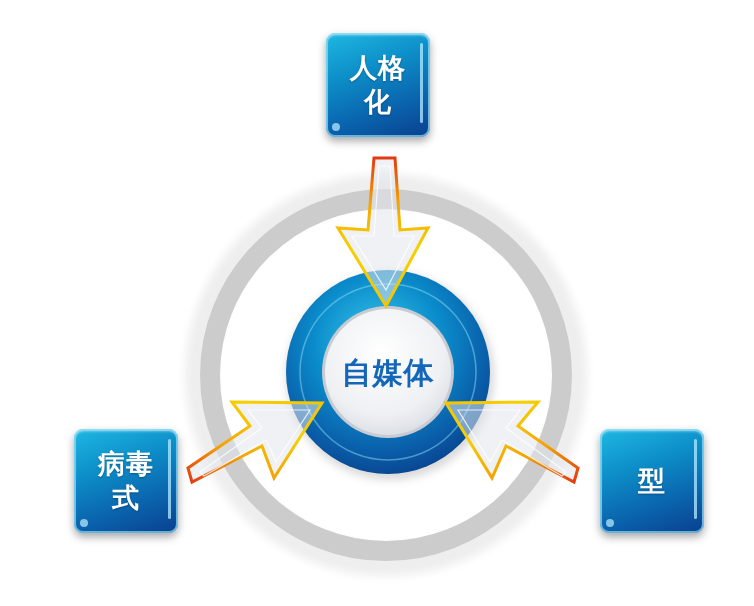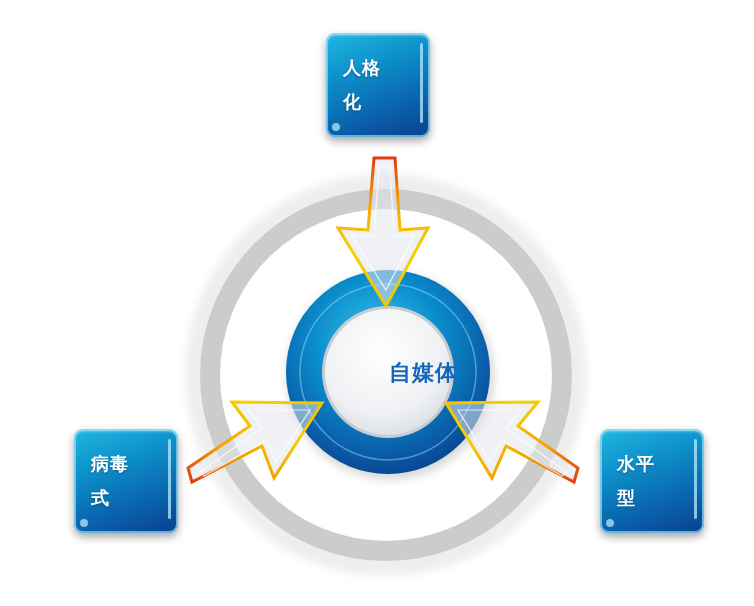--- a/index.html
+++ b/index.html
@@ -19,27 +19,27 @@
     }
     .box::before {
       content: ""; position: absolute; right: 7px; top: 10px; width: 3px; height: 80px;
       border-radius: 2px; background: rgba(180,235,255,0.75);
     }
     .box::after {
       content: ""; position: absolute; left: 6px; bottom: 6px; width: 8px; height: 8px;
       border-radius: 50%; background: rgba(190,240,255,0.7);
     }
     .box-label {
-      color: #ffffff; font-weight: bold; font-size: 18px; line-height: 34px;
-      text-align: left; width: 70px; letter-spacing: 1px;
+      color: #ffffff; font-weight: bold; font-size: 27px; line-height: 34px;
+      text-align: center; width: 70px; letter-spacing: 1px;
       text-shadow: 0 1px 2px rgba(0,0,0,0.3);
     }
     .center-label {
-      position: absolute; left: 318px; top: 354px; width: 140px; text-align: right;
-      color: #1466b8; font-weight: bold; font-size: 22px; line-height: 38px; letter-spacing: 1px;
+      position: absolute; left: 318px; top: 354px; width: 140px; text-align: center;
+      color: #1466b8; font-weight: bold; font-size: 30px; line-height: 38px; letter-spacing: 1px;
     }
   </style>
 </head>
 <body>
 
 <svg class="canvas" viewBox="0 0 754 606" xmlns="http://www.w3.org/2000/svg">
   <defs>
     <radialGradient id="blueRing" cx="45%" cy="35%" r="70%">
       <stop offset="0%" stop-color="#3cc8ec"></stop>
       <stop offset="45%" stop-color="#0a8ccb"></stop>
@@ -114,16 +114,15 @@
 
 <div class="box" style="left:74px; top:429px;">
   <div class="box-label">
     <div>病毒</div>
     <div>式</div>
   </div>
 </div>
 
 <div class="box" style="left:600px; top:429px;">
   <div class="box-label">
-    <div>水平</div>
     <div>型</div>
   </div>
 </div>
 
 </body></html>

